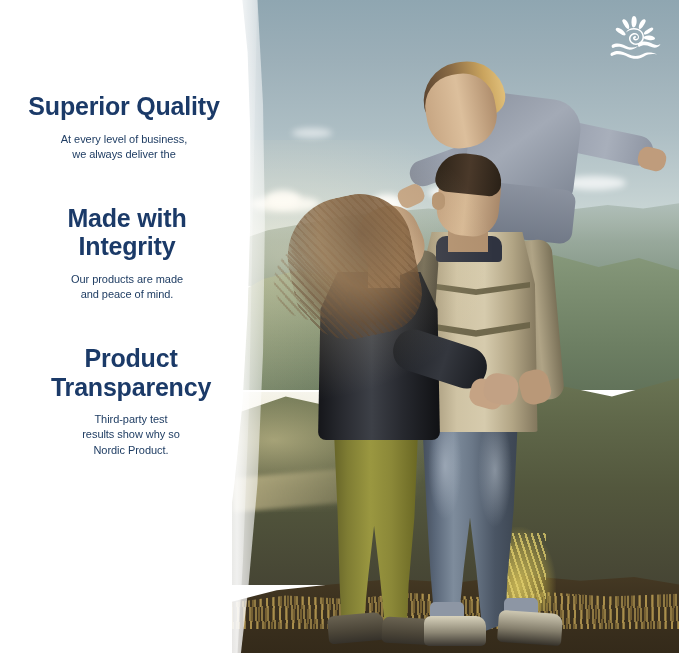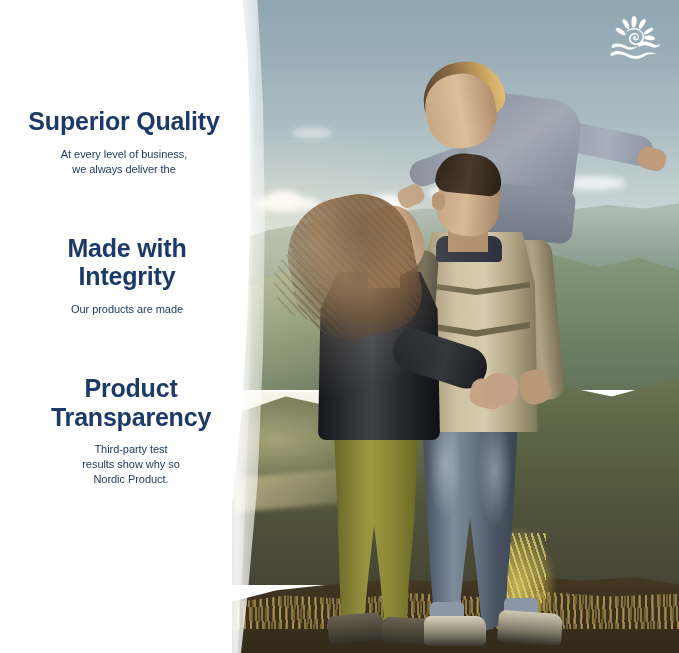--- a/index.html
+++ b/index.html
@@ -429,21 +429,20 @@
   .value-block { width:224px; text-align:center; }
   .value-block + .value-block { margin-top:42px; }
 
   .value-title {
     font-size:25px;
     font-weight:bold;
     line-height:1.14;
     color:#1b3a68;
     letter-spacing:-0.2px;
     margin-bottom:11px;
-    margin-top:15px;
   }
   .value-body {
     font-size:11px;
     line-height:1.38;
     color:#1f3d63;
     letter-spacing:-0.05px;
   }
   .value-body span { display:block; }
 
   
@@ -549,20 +548,21 @@
       </div>
     </div>
 
     <div class="value-block b2">
       <div class="value-title">
         <span>Made with</span>
         <span>Integrity</span>
       </div>
       <div class="value-body">
         <span>Our products are made</span>
+        <span>and peace of mind.</span>
       </div>
     </div>
 
     <div class="value-block b3">
       <div class="value-title">
         <span>Product</span>
         <span>Transparency</span>
       </div>
       <div class="value-body">
         <span>Third-party test</span>

